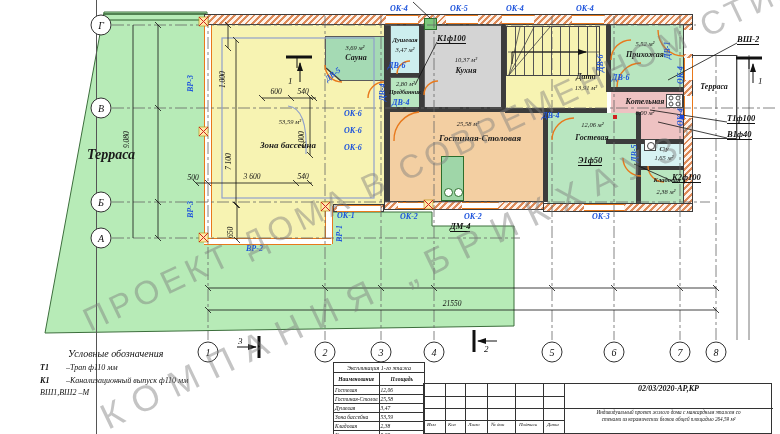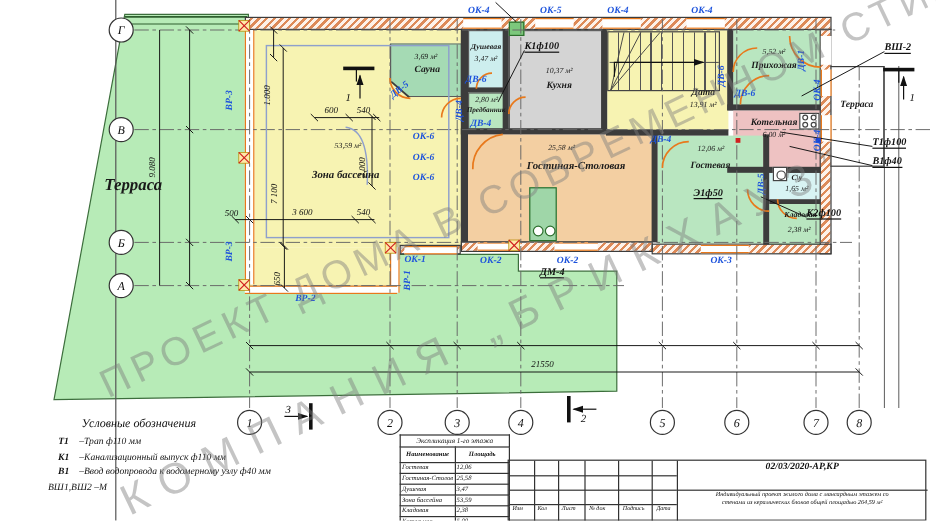--- a/index.html
+++ b/index.html
@@ -20,21 +20,21 @@
   .rl{position:absolute;color:#1a1a1a;font:italic bold 8px "Liberation Serif",serif;white-space:nowrap;z-index:6;text-align:center;}
   .ra{font:italic 6.5px "Liberation Serif",serif;}
   .big{font-size:9px;}
   .sm{font-size:6.5px;}
   .blk{position:absolute;color:#111;font:italic bold 8.5px "Liberation Serif",serif;border-bottom:1px solid #111;
        white-space:nowrap;z-index:6;}
   .legend{position:absolute;left:40px;top:348px;width:292px;color:#111;z-index:6;
           font:italic 8px "Liberation Serif",serif;}
   .legend .ttl{margin-left:28px;margin-bottom:3px;font-size:10px;}
   .lrow{display:flex;line-height:12.5px;}
-  .lrow .code{width:26px;flex:none;font-weight:bold;text-align:center;}
+  .lrow .code{width:26px;flex:none;font-weight:bold;}
   .lrow .txt{flex:1;}
   table.expl{position:absolute;left:333px;top:362px;width:92px;border-collapse:collapse;z-index:6;
              font:italic 5.5px "Liberation Serif",serif;color:#111;table-layout:fixed;}
   table.expl td,table.expl th{border:0.8px solid #333;padding:0 1px;height:8px;overflow:hidden;white-space:nowrap;}
   table.expl .t{text-align:center;font-size:6px;height:9px;}
   table.expl .h{text-align:center;height:12px;font-size:5.5px;}
   .stamp{position:absolute;left:423px;top:383px;width:349px;height:51px;border:1.2px solid #333;
          box-sizing:border-box;z-index:6;color:#111;}
   .stamp .vl{position:absolute;top:0;width:1px;background:#333;}
   .stamp .hl{position:absolute;left:0;height:1px;background:#333;}
@@ -396,24 +396,20 @@
     <div class="ttl">Условные обозначения</div>
     <div class="lrow">
         <span class="code">Т1</span>
         <span class="txt">–Трап ф110 мм</span>
       </div>
     <div class="lrow">
         <span class="code">К1</span>
         <span class="txt">–Канализационный выпуск ф110 мм</span>
       </div>
     <div class="lrow">
-        <span class="code">В1</span>
-        <span class="txt">–Ввод водопровода к водомерному узлу ф40 мм</span>
-      </div>
-    <div class="lrow">
         <span class="txt">ВШ1,ВШ2 –М</span>
       </div>
   </div>
 
   <table class="expl">
     <tbody>
         <tr>
           <td class="t" colspan="2">Экспликация 1-го этажа</td>
         </tr>
     <tr>

